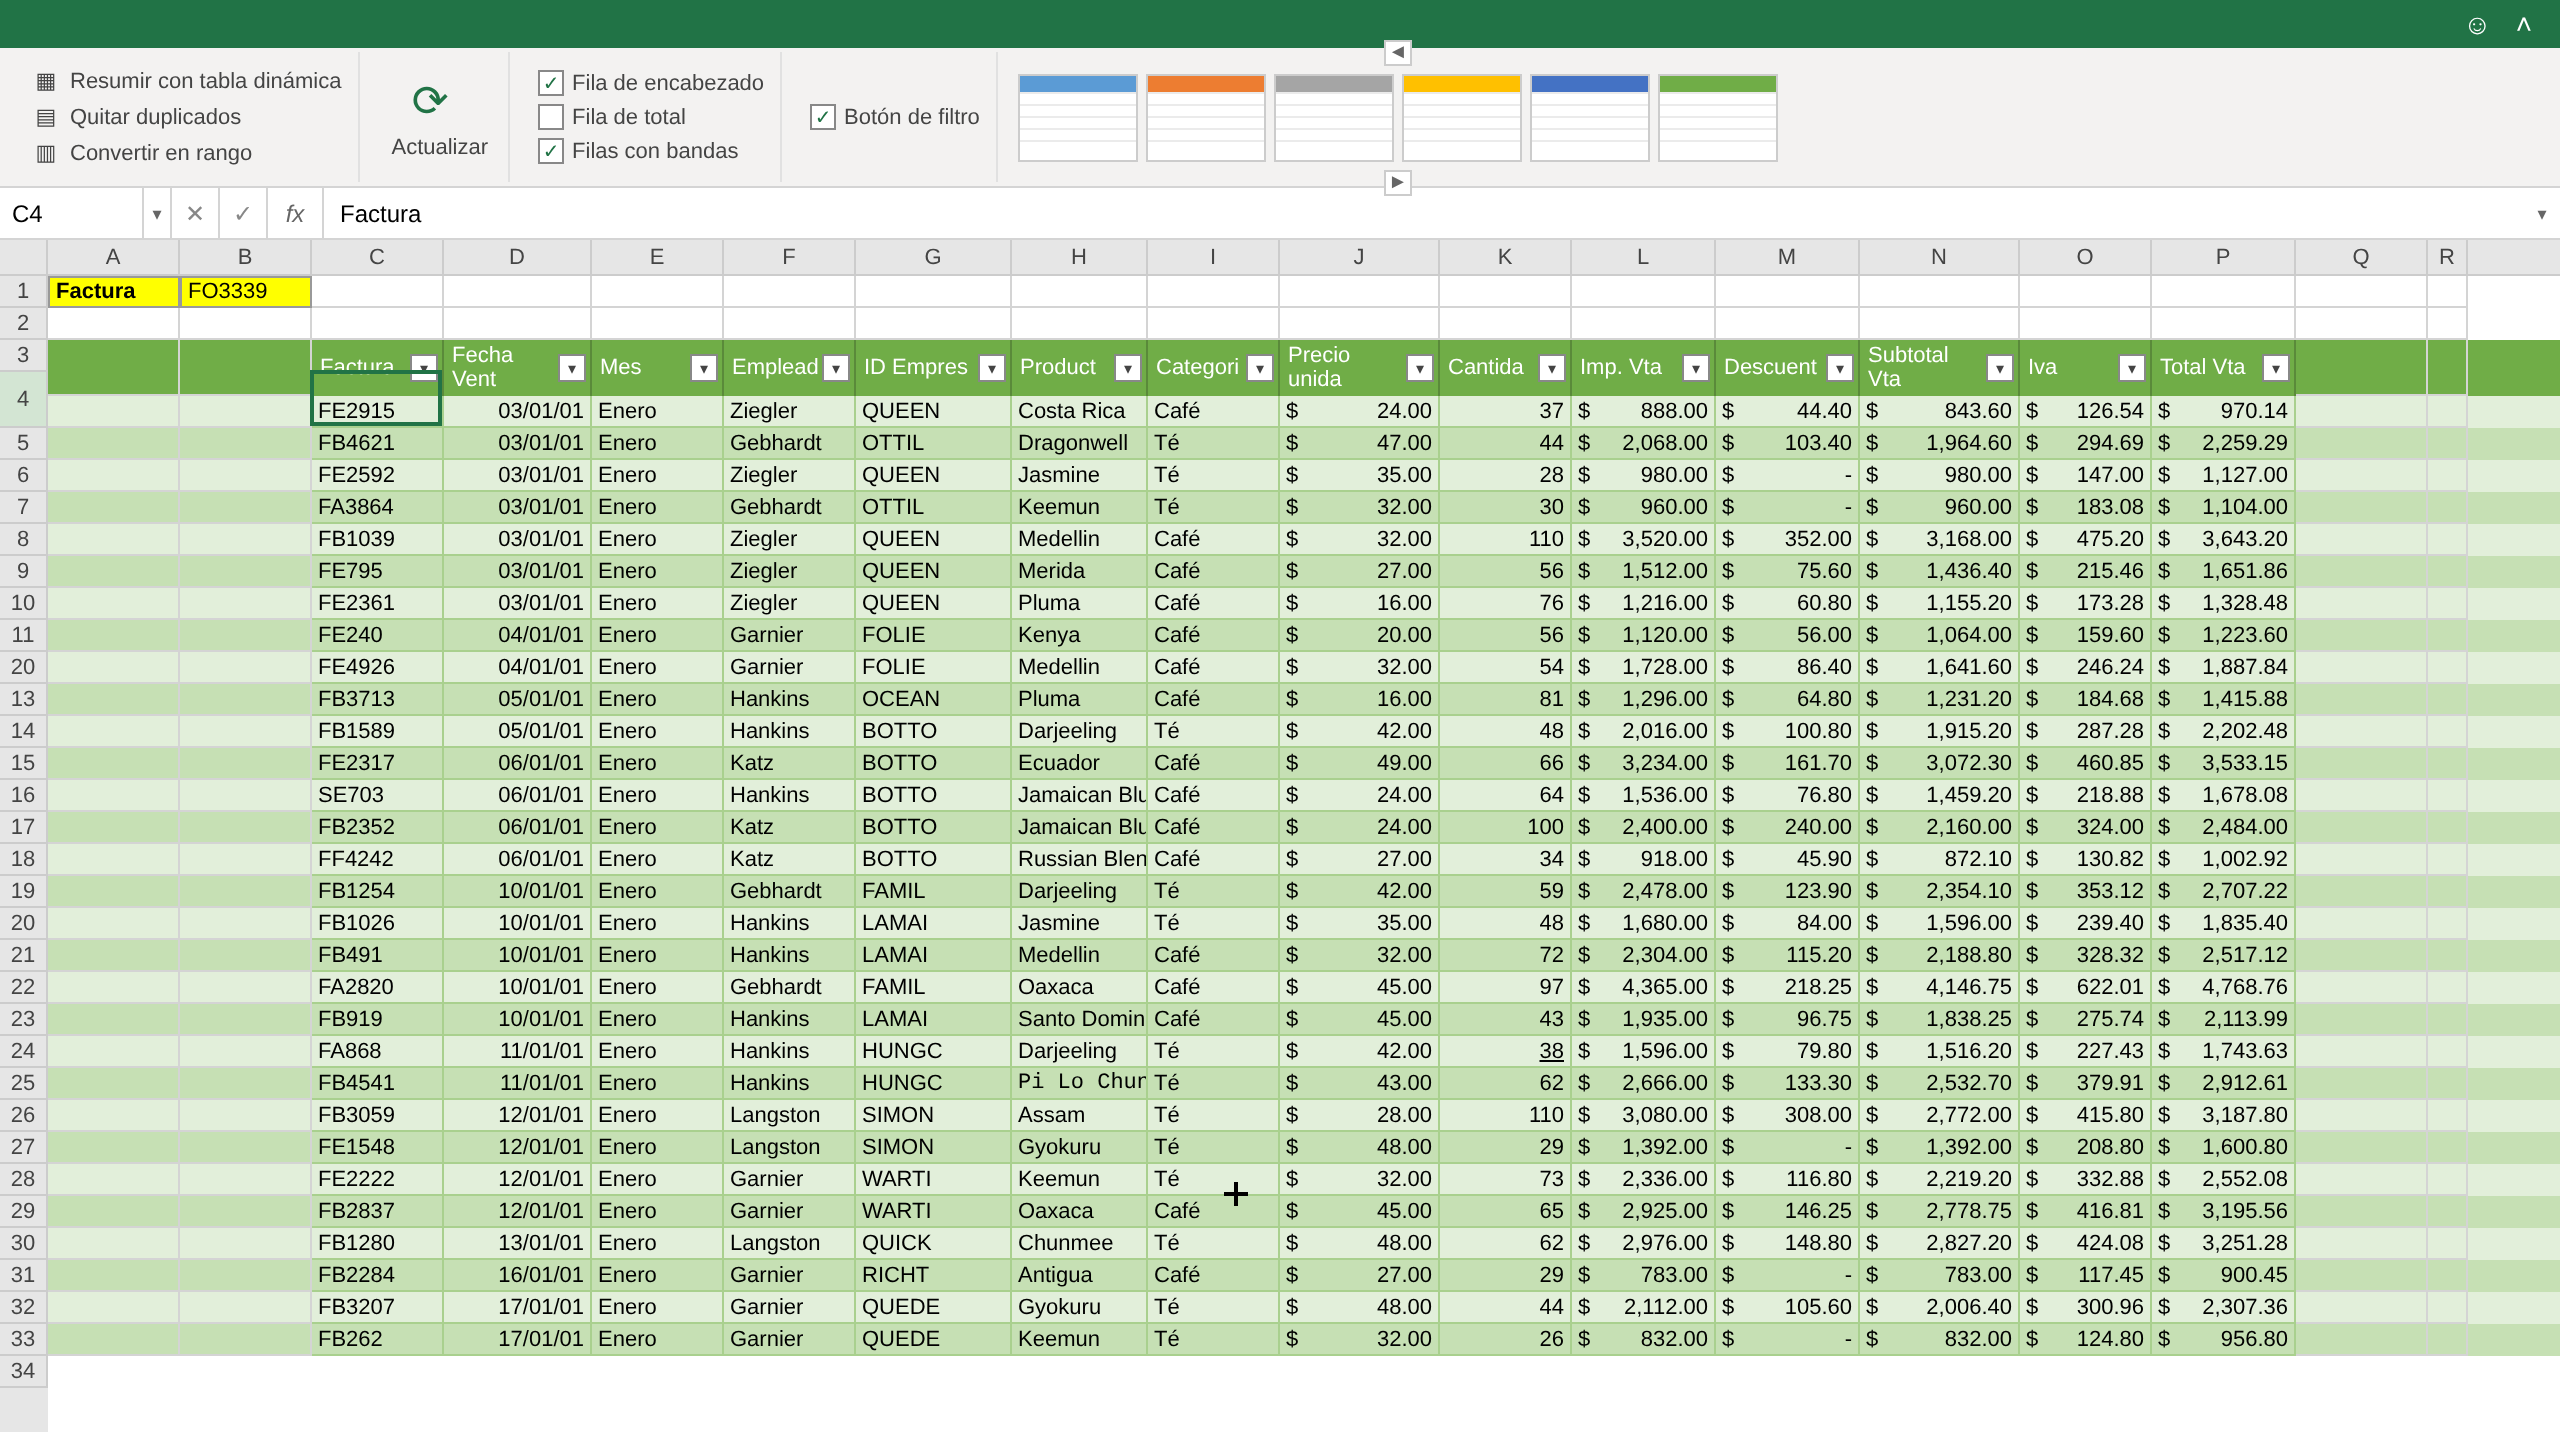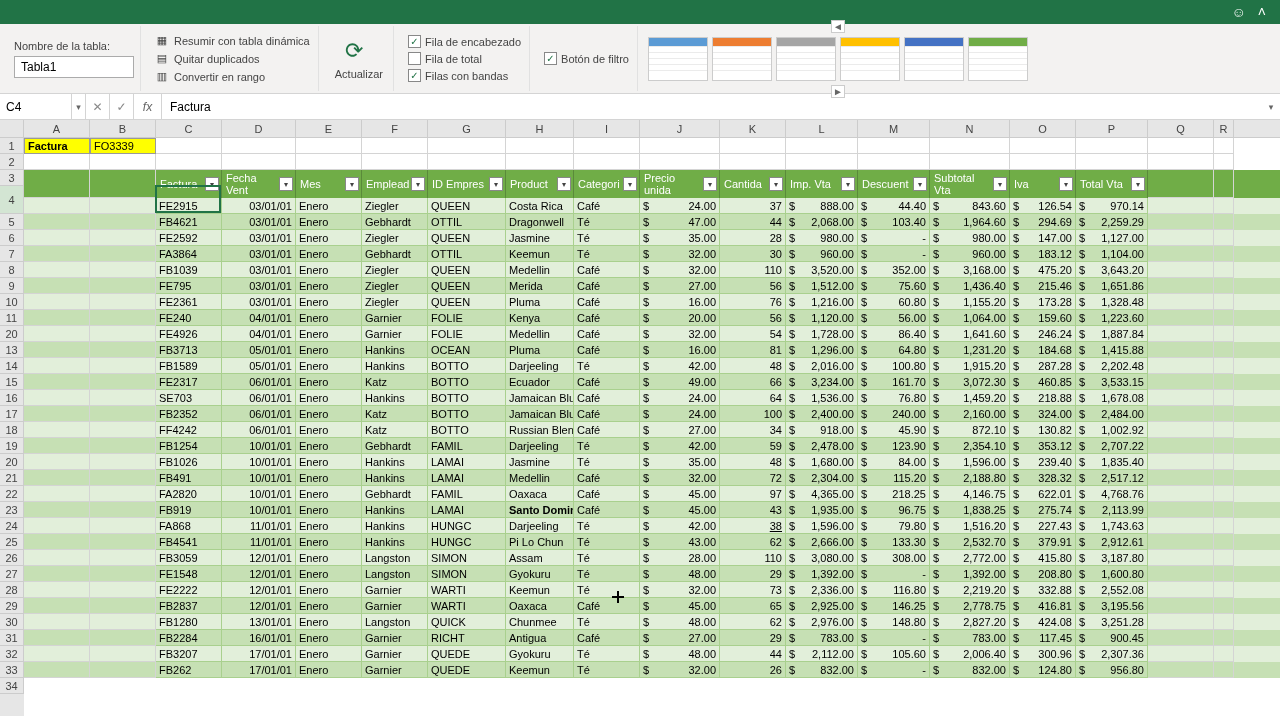--- a/index.html
+++ b/index.html
@@ -76,24 +76,20 @@
 <body>
 
 <div class="ribbon-tabs">
   <div class="spacer"></div>
   <div class="win-icon">☺</div>
   <div class="win-icon">˄</div>
 </div>
 
 <div class="ribbon-content">
   <div class="ribbon-group">
-    <div class="table-name-label">Nombre de la tabla:</div>
-    <input class="table-name-input" value="Tabla1" style="">
-  </div>
-  <div class="ribbon-group">
     <div class="ribbon-btn-sm">
         <span class="ico">▦</span>
         <span>Resumir con tabla dinámica</span>
       </div>
     <div class="ribbon-btn-sm">
         <span class="ico">▤</span>
         <span>Quitar duplicados</span>
       </div>
     <div class="ribbon-btn-sm">
         <span class="ico">▥</span>
@@ -493,21 +489,21 @@
           <div class="d-cell money" style="width: 72px;">
             <span class="cur">$</span>
             <span>-</span>
           </div>
           <div class="d-cell money" style="width: 80px;">
             <span class="cur">$</span>
             <span>960.00</span>
           </div>
           <div class="d-cell money" style="width: 66px;">
             <span class="cur">$</span>
-            <span>183.12</span>
+            <span>183.08</span>
           </div>
           <div class="d-cell money" style="width: 72px;">
             <span class="cur">$</span>
             <span>1,104.00</span>
           </div>
           <div class="cell" style="width: 66px;"></div>
           <div class="cell" style="width: 20px;"></div>
         </div>
         <div class="data-row odd">
           <div class="cell" style="width: 66px;"></div>
@@ -1080,21 +1076,21 @@
           <div class="cell" style="width: 20px;"></div>
         </div>
         <div class="data-row even">
           <div class="cell" style="width: 66px;"></div>
           <div class="cell" style="width: 66px;"></div>
           <div class="d-cell" style="width: 66px;">FB919</div>
           <div class="d-cell right" style="width: 74px;">10/01/01</div>
           <div class="d-cell" style="width: 66px;">Enero</div>
           <div class="d-cell" style="width: 66px;">Hankins</div>
           <div class="d-cell" style="width: 78px;">LAMAI</div>
-          <div class="d-cell" style="width: 68px; font-weight: bold;">Santo Domin</div>
+          <div class="d-cell" style="width: 68px;">Santo Domin</div>
           <div class="d-cell" style="width: 66px;">Café</div>
           <div class="d-cell money" style="width: 80px;">
             <span class="cur">$</span>
             <span>45.00</span>
           </div>
           <div class="d-cell right" style="width: 66px;">43</div>
           <div class="d-cell money" style="width: 72px;">
             <span class="cur">$</span>
             <span>1,935.00</span>
           </div>
@@ -1156,21 +1152,21 @@
           <div class="cell" style="width: 20px;"></div>
         </div>
         <div class="data-row even">
           <div class="cell" style="width: 66px;"></div>
           <div class="cell" style="width: 66px;"></div>
           <div class="d-cell" style="width: 66px;">FB4541</div>
           <div class="d-cell right" style="width: 74px;">11/01/01</div>
           <div class="d-cell" style="width: 66px;">Enero</div>
           <div class="d-cell" style="width: 66px;">Hankins</div>
           <div class="d-cell" style="width: 78px;">HUNGC</div>
-          <div class="d-cell" style="width: 68px;">Pi Lo Chun</div>
+          <div class="d-cell" style="width: 68px; font-family: Liberation Mono, monospace;">Pi Lo Chun</div>
           <div class="d-cell" style="width: 66px;">Té</div>
           <div class="d-cell money" style="width: 80px;">
             <span class="cur">$</span>
             <span>43.00</span>
           </div>
           <div class="d-cell right" style="width: 66px;">62</div>
           <div class="d-cell money" style="width: 72px;">
             <span class="cur">$</span>
             <span>2,666.00</span>
           </div>

